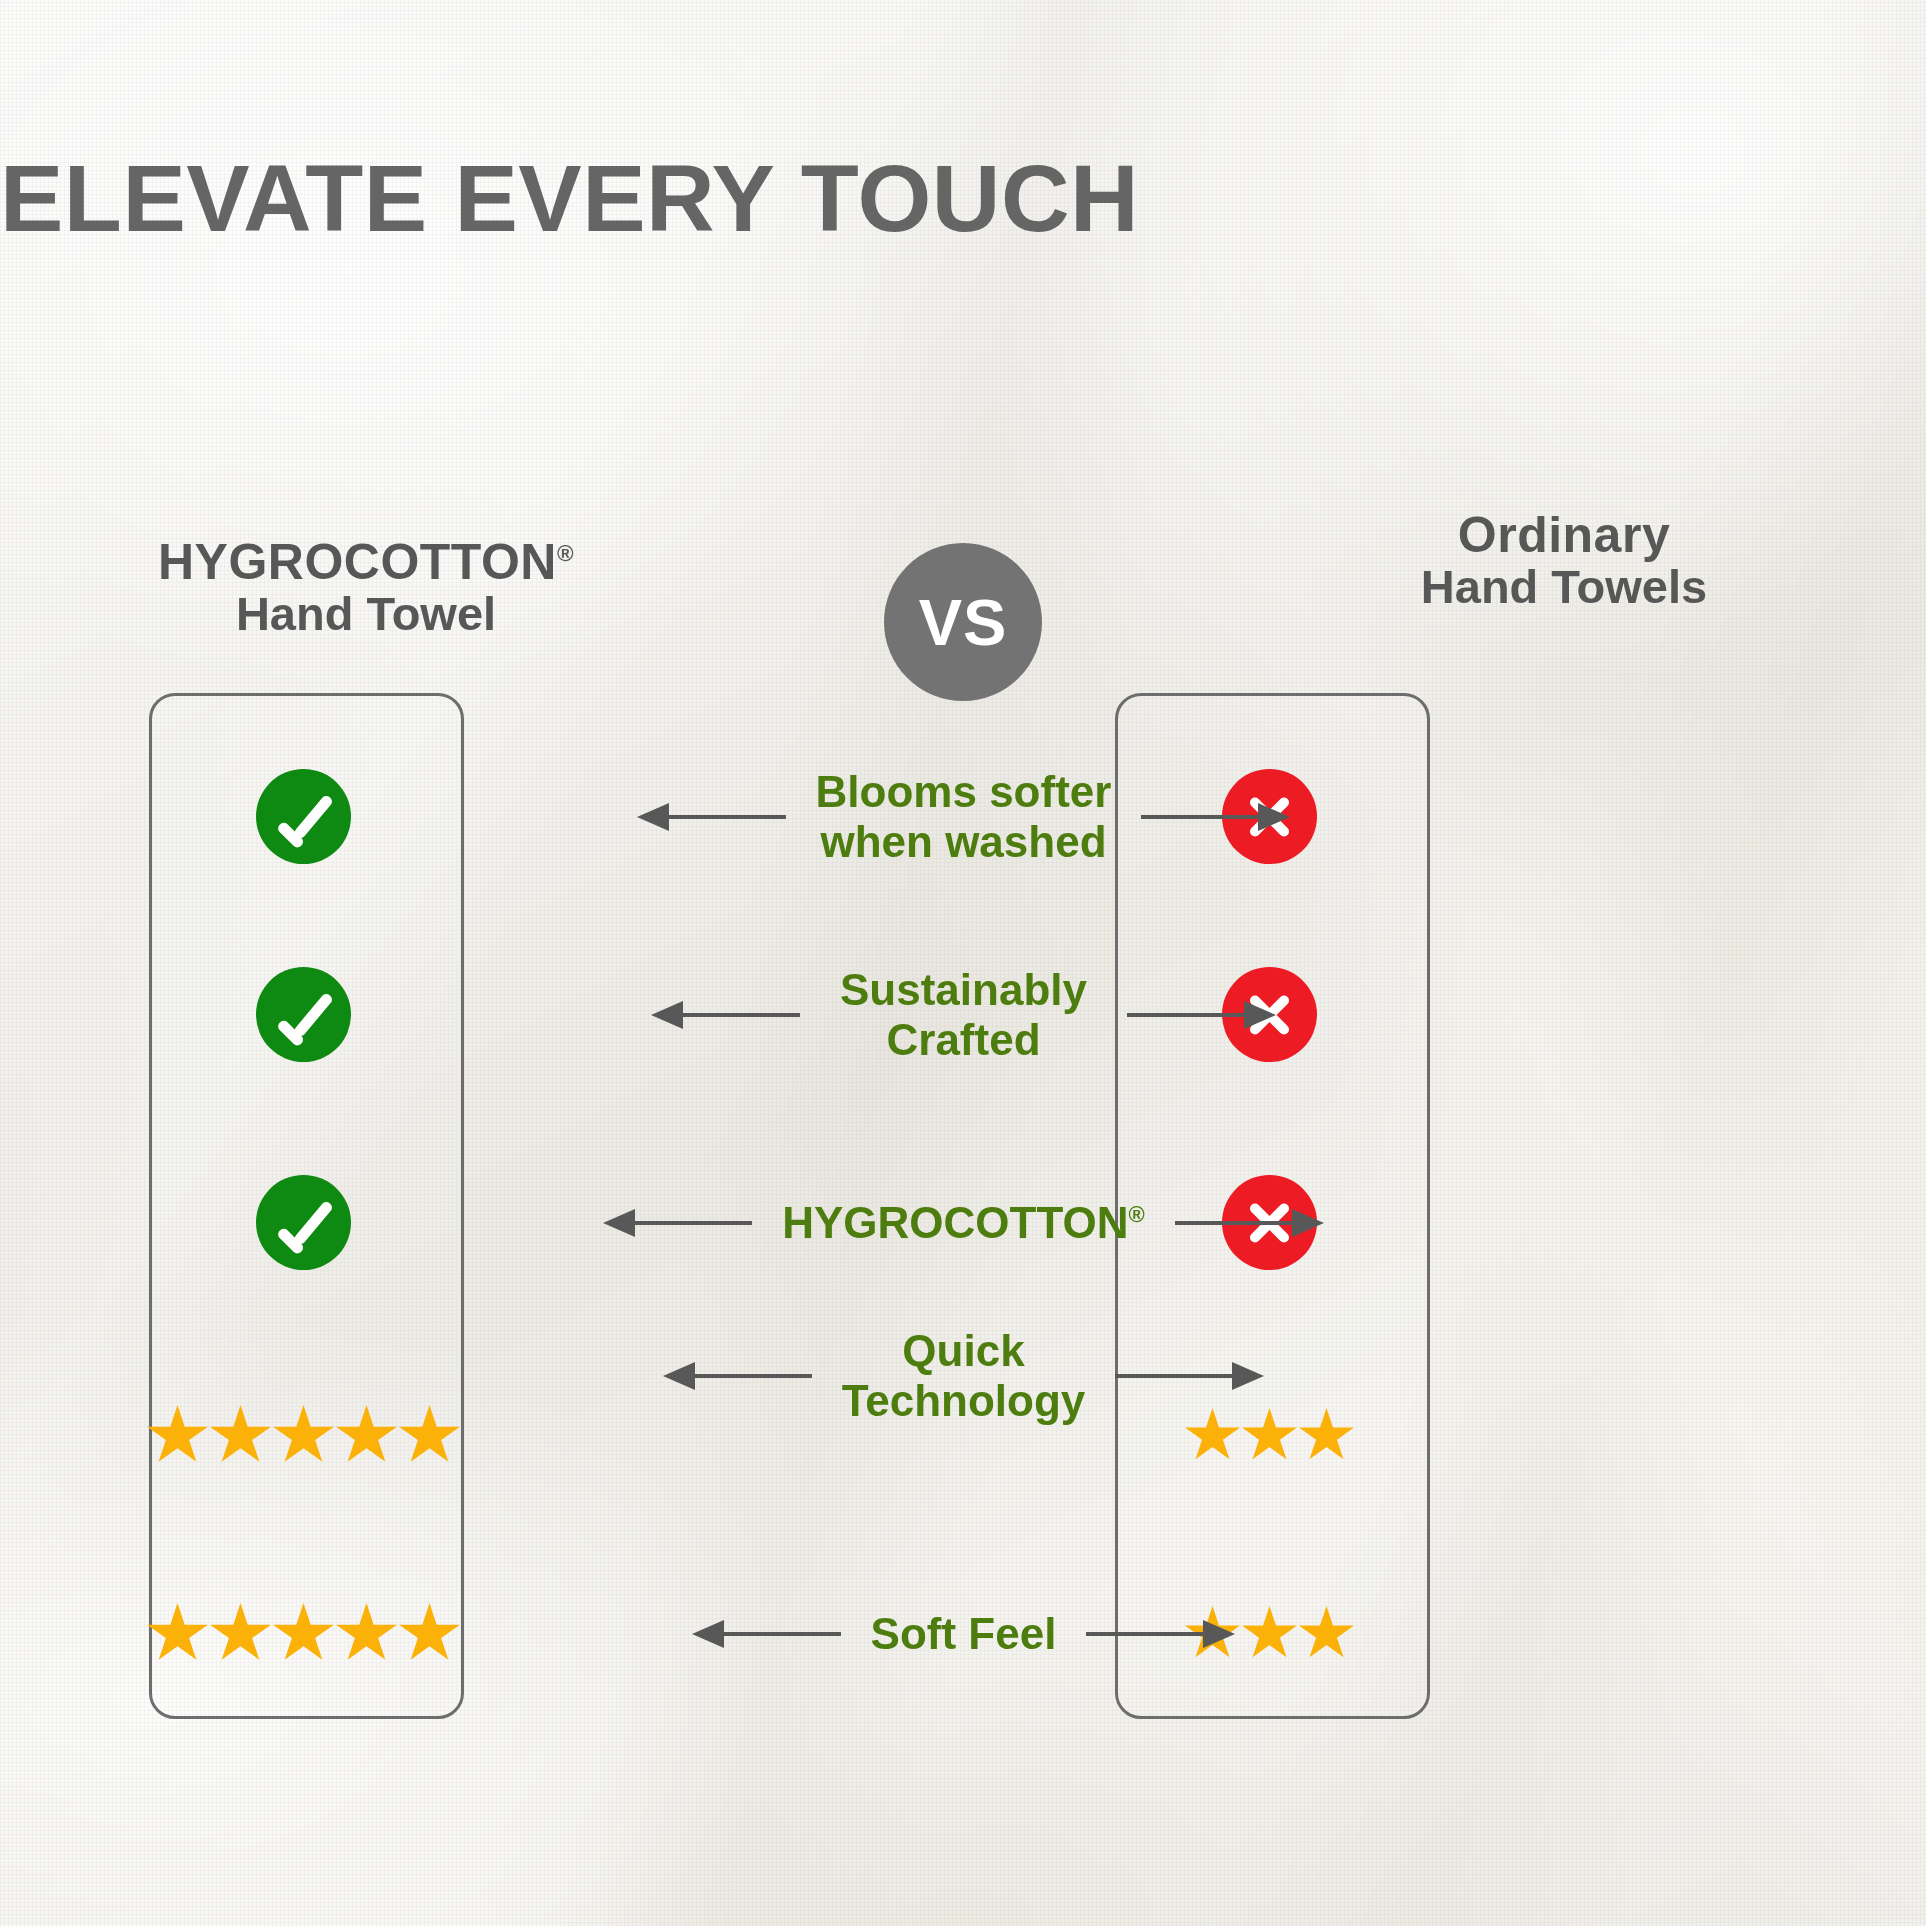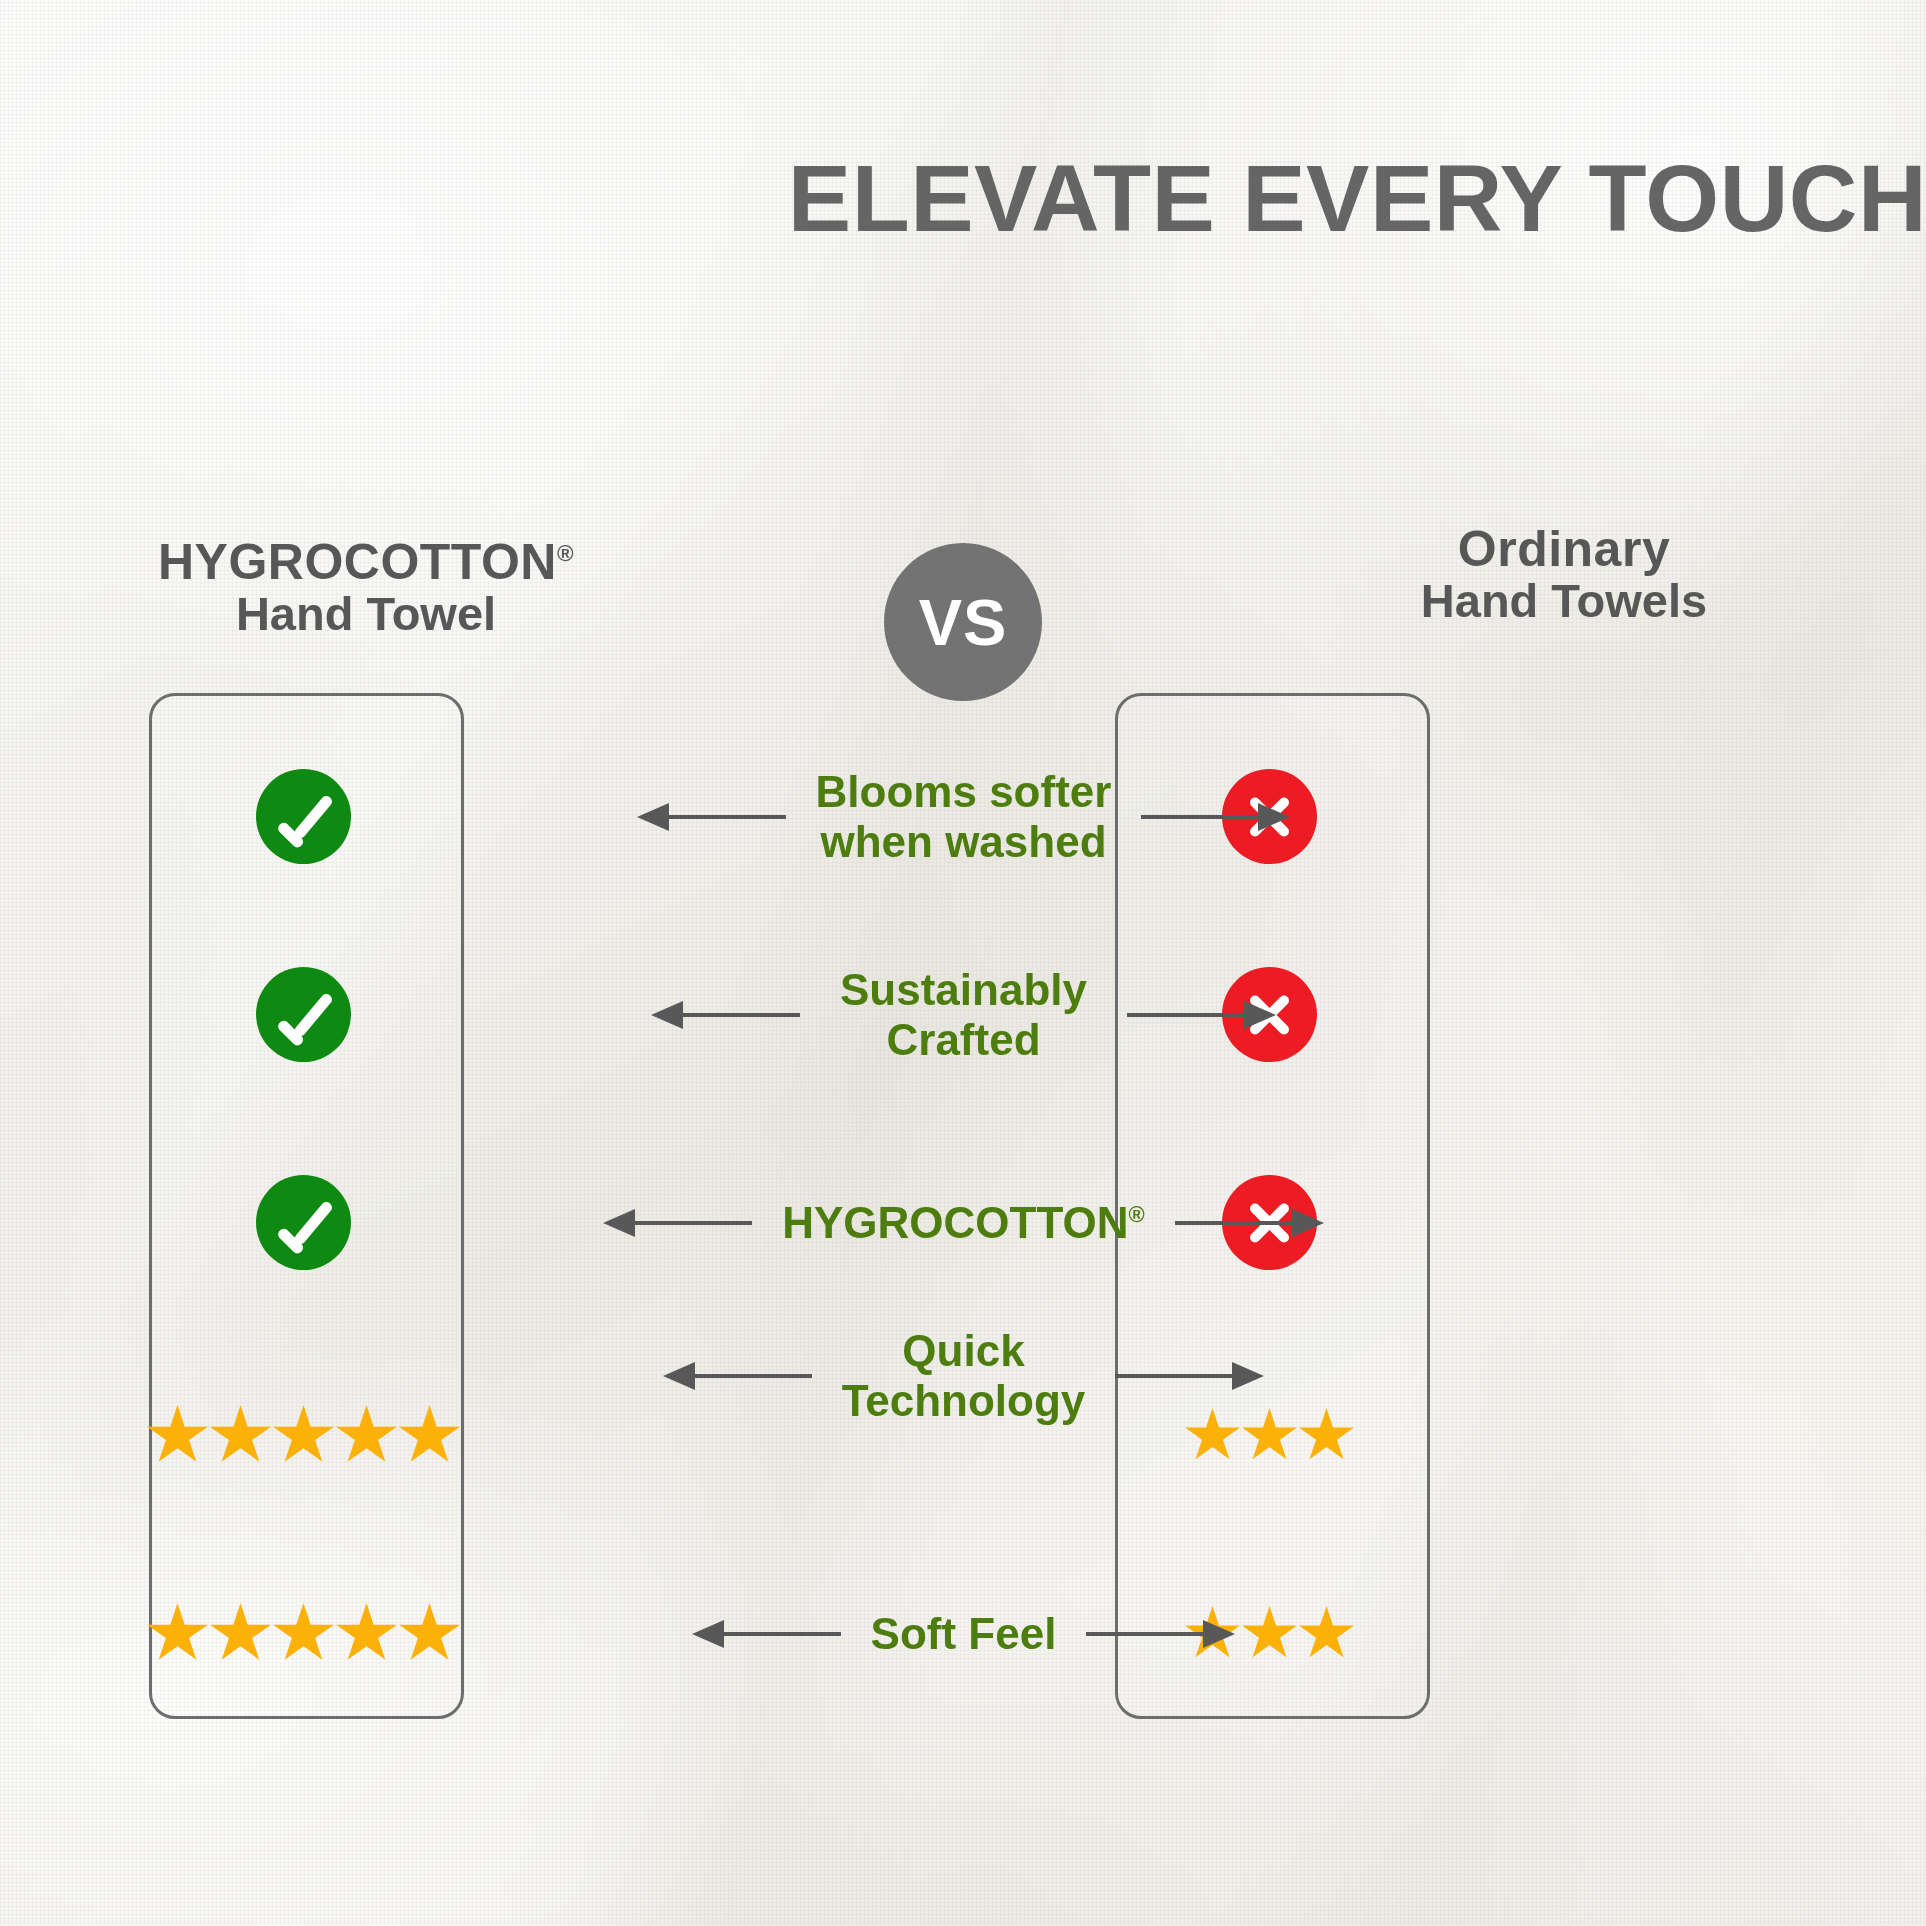--- a/index.html
+++ b/index.html
@@ -22,32 +22,32 @@
       linear-gradient(100deg,rgba(214,210,200,0) 40%,rgba(214,210,200,.30) 47%,rgba(214,210,200,0) 55%),
       linear-gradient(62deg, rgba(255,255,255,0) 60%,rgba(255,255,255,.50) 68%,rgba(255,255,255,0) 76%),
       linear-gradient(-72deg,rgba(206,201,190,0) 12%,rgba(206,201,190,.26) 20%,rgba(206,201,190,0) 28%);}
   .bg-weave{position:absolute;inset:0;z-index:2;opacity:.30;background-image:
       repeating-linear-gradient(0deg,rgba(168,164,155,.30) 0 1px,rgba(0,0,0,0) 1px 4px),
       repeating-linear-gradient(90deg,rgba(168,164,155,.30) 0 1px,rgba(0,0,0,0) 1px 4px);}
 
   .stage{position:absolute;inset:0;z-index:5;}
 
   
-  .title{position:absolute;left:0;right:0;top:149px;text-align:right;
+  .title{position:absolute;left:0;right:0;top:149px;text-align:left;
     color:#656565;font-weight:700;font-size:95px;line-height:1.04;
     letter-spacing:0.5px;}
   .title div{white-space:nowrap;}
 
   
   .col-head{position:absolute;text-align:center;color:#575757;font-weight:700;line-height:1.08;}
   .col-head .l1{font-size:50px;letter-spacing:0.5px;}
   .col-head .l2{font-size:47px;}
   .col-head sup{font-size:.45em;vertical-align:super;font-weight:700;}
   #head-left{left:79px;width:574px;top:535px;}
-  #head-right{left:1277px;width:574px;top:522px;}
+  #head-right{left:1277px;width:574px;top:508px;}
 
   .vs-badge{position:absolute;left:884px;top:543px;width:158px;height:158px;border-radius:50%;
     background:#737373;display:flex;align-items:center;justify-content:center;
     color:#ffffff;font-weight:700;font-size:65px;letter-spacing:1px;}
 
   
   .panel{position:absolute;border:3px solid #6d6d6d;border-radius:26px;
     background:rgba(255,255,255,.10);}
   #panel-left{left:149px;top:693px;width:309px;height:1020px;}
   #panel-right{left:1115px;top:693px;width:309px;height:1020px;}

